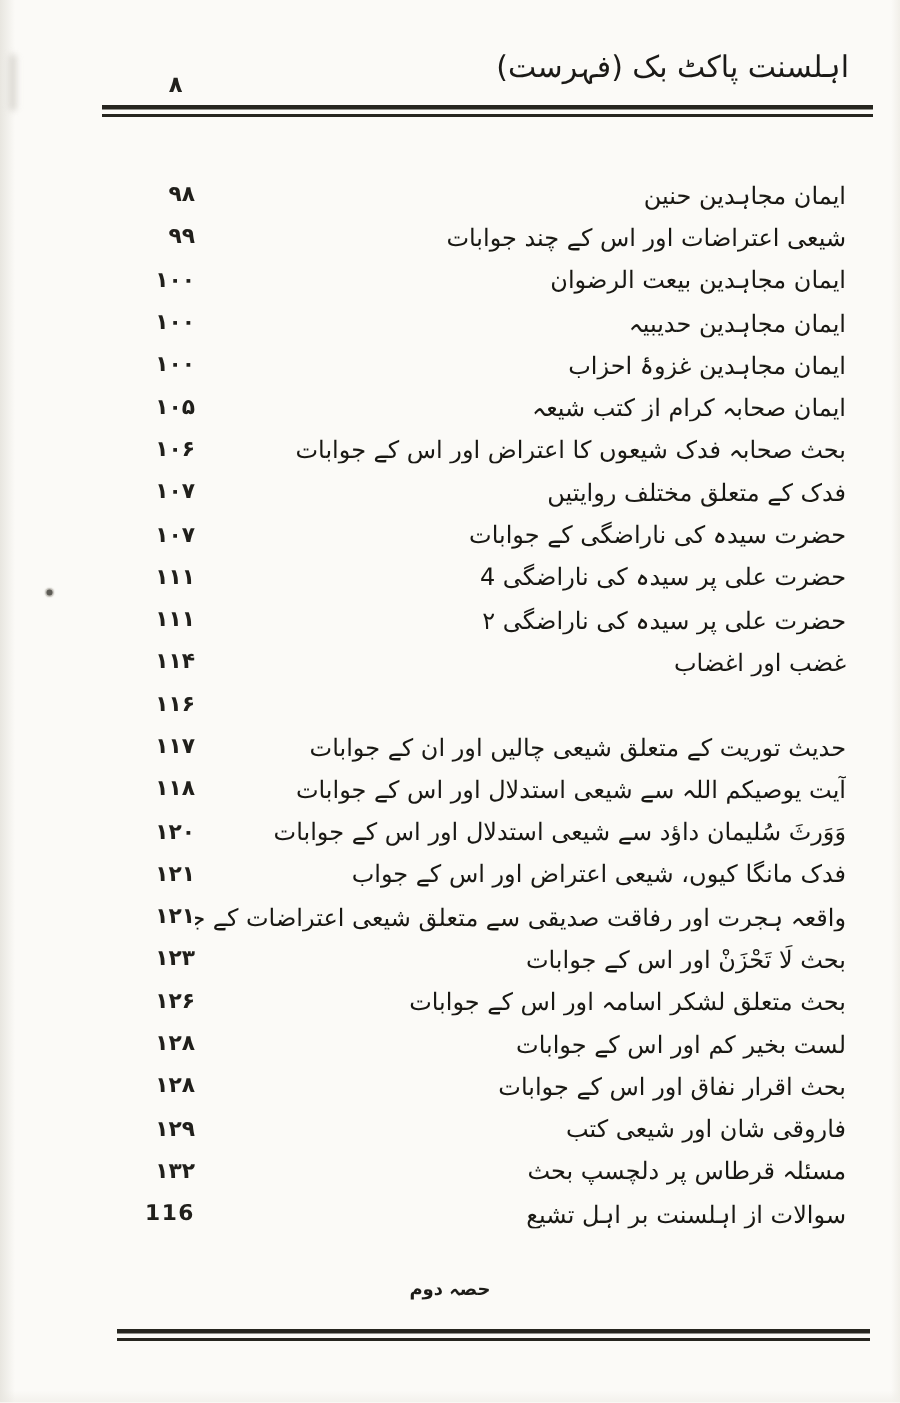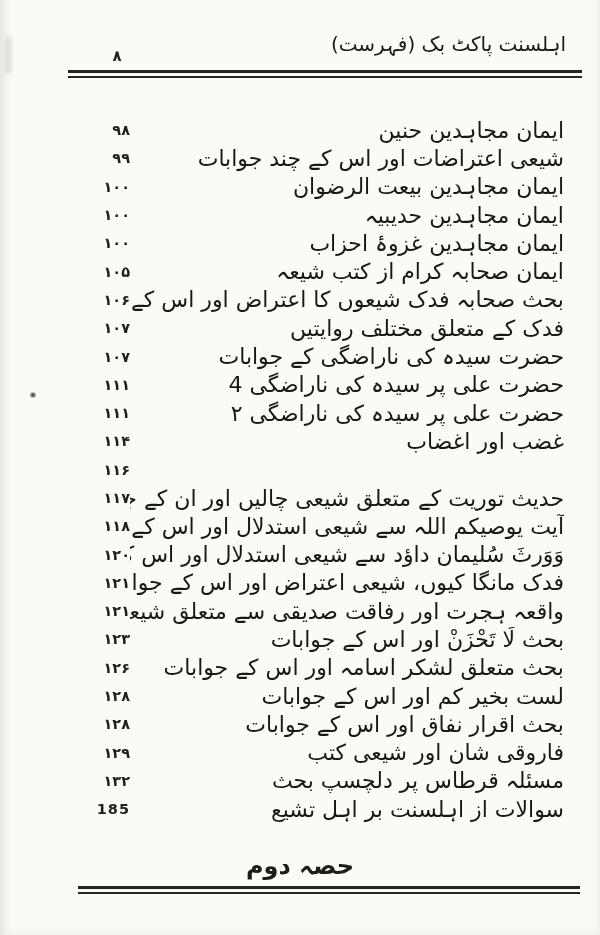--- a/index.html
+++ b/index.html
@@ -82,34 +82,34 @@
     text-align: right;
     font-size: 14.5px;
     font-weight: 600;
     color: #201f1b;
     letter-spacing: 1px;
     flex: 0 0 auto;
   }
   .toc-title {
     direction: rtl;
     text-align: right;
-    font-size: 22px;
+    font-size: 16px;
     color: #191813;
     white-space: nowrap;
     flex: 1 1 auto;
     overflow: hidden;
   }
   
   .footer-section {
     position: absolute;
     top: 852px; left: 0;
     width: 100%;
     text-align: center;
     direction: rtl;
-    font-size: 24px;
+    font-size: 12px;
     font-weight: 600;
     color: #1d1c18;
   }
 </style>
 </head>
 <body>
 
 <div class="page">
 
   <div class="smudge-left"></div>
@@ -236,21 +236,21 @@
       <span class="toc-page">۱۲۹</span>
       <span class="toc-title">فاروقی شان اور شیعی کتب</span>
     </div>
 
     <div class="toc-row">
       <span class="toc-page">۱۳۲</span>
       <span class="toc-title">مسئلہ قرطاس پر دلچسپ بحث</span>
     </div>
 
     <div class="toc-row">
-      <span class="toc-page">185</span>
+      <span class="toc-page">116</span>
       <span class="toc-title">سوالات از اہلسنت بر اہل تشیع</span>
     </div>
   </div>
 
   <div class="footer-section">حصہ دوم</div>
 
   <div class="double-rule footer-rule"></div>
 
 </div>
 

